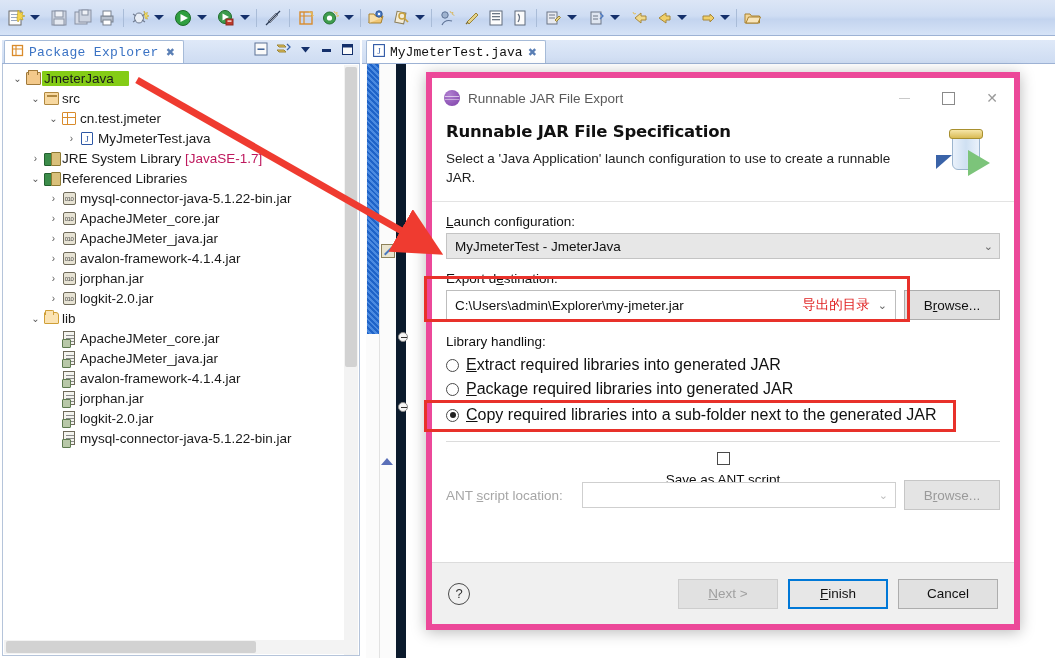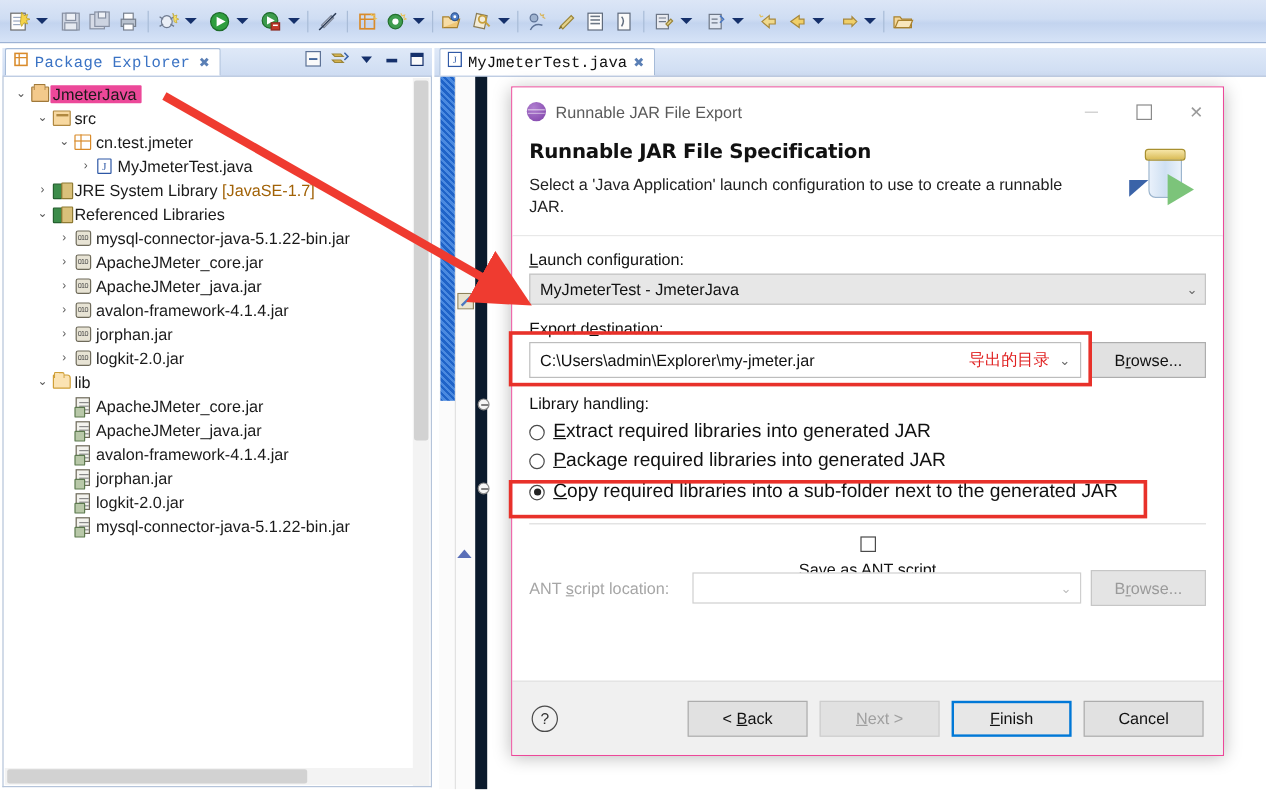--- a/index.html
+++ b/index.html
@@ -54,22 +54,22 @@
   .pe-body {
     position:absolute; left:0; top:24px; width:358px; height:592px;
     background:#ffffff; border:1px solid #b5c4da; border-top:none;
     overflow:hidden;
   }
   .tree { padding-top:4px; font-size:13.5px; color:#1a1a1a; }
   .trow { height:20px; display:flex; align-items:center; white-space:nowrap; }
   .trow .arrow { width:13px; text-align:center; color:#5a5a5a; font-size:10px; flex:none; }
   .trow .ic { width:18px; flex:none; display:flex; align-items:center; justify-content:center; }
   .trow .lbl { padding-left:2px; }
-  .trow .dim { color:#a16207; }
-  .sel-bg { background:#ec4899; padding:0 4px; border-radius:1px; }
+  .trow .dim { color:#be185d; }
+  .sel-bg { background:#84cc16; padding:0 15px; border-radius:1px; }
 
   
   .ico { position:relative; display:inline-block; }
   .ico-proj { width:15px;height:13px;background:#f3c98b;border:1px solid #a0793a;border-radius:1px; }
   .ico-proj::after{content:"";position:absolute;left:1px;top:-3px;width:8px;height:4px;background:#f3c98b;border:1px solid #a0793a;border-bottom:none;border-radius:1px 1px 0 0;}
   .ico-src { width:15px;height:13px;background:#f7d8a0;border:1px solid #b08840;border-radius:1px; }
   .ico-src::before{content:"";position:absolute;left:2px;top:2px;width:10px;height:2px;background:#b08840;}
   .ico-pkg { width:14px;height:13px;border:1.4px solid #d98b2b;border-radius:1px; }
   .ico-pkg::before{content:"";position:absolute;left:4px;top:-1px;width:1.4px;height:13px;background:#d98b2b;}
   .ico-pkg::after{content:"";position:absolute;left:-1px;top:4px;width:13px;height:1.4px;background:#d98b2b;}
@@ -107,21 +107,21 @@
   .ed-folding { position:absolute; left:18px; top:0; width:16px; height:594px; background:#fbfbfb; }
   .ed-darkstrip { position:absolute; left:34px; top:0; width:10px; height:594px; background:#0b1a2c; }
   .fold-dot { position:absolute; left:36px; width:10px;height:10px;border-radius:50%;background:#f5f5f5;border:1px solid #8a8a8a; }
   .fold-dot::after{content:"";position:absolute;left:2px;top:4px;width:6px;height:1px;background:#333;}
   .ed-text { position:absolute; left:46px; top:0; right:0; bottom:0; font-family:"Liberation Mono", monospace; font-size:13px; }
   .tri-up { position:absolute; width:0;height:0;border-left:6px solid transparent;border-right:6px solid transparent;border-bottom:7px solid #5a6fb8; }
 
   
   .dlg {
     position:absolute; left:426px; top:72px; width:594px; height:558px;
-    background:#ffffff; border:1px solid #ec4899;
+    background:#ffffff; border:6px solid #ec4899;
     box-shadow: 0 2px 14px rgba(0,0,0,0.28);
     display:flex; flex-direction:column;
   }
   .dlg-title { height:40px; display:flex; align-items:center; padding-left:12px; flex:none; background:#ffffff; }
   .dlg-title .appicon { width:16px;height:16px;border-radius:50%;background:radial-gradient(circle at 35% 30%,#b07fd0,#7d3fa8);margin-right:8px;position:relative;}
   .dlg-title .appicon::after{content:"";position:absolute;left:1px;top:6px;width:14px;height:1px;background:rgba(255,255,255,.6);box-shadow:0 3px 0 rgba(255,255,255,.45);}
   .dlg-title .ttl { font-size:13.5px; color:#5a5a5a; }
   .dlg-winbtns { margin-left:auto; display:flex; }
   .wbtn { width:44px;height:40px;display:flex;align-items:center;justify-content:center;color:#9a9a9a;font-size:14px; }
   .wbtn.min::after{content:"";width:11px;height:1px;background:#c9c9c9;}
@@ -712,23 +712,20 @@
         <div class="btn disabled">
           <span id="browse-2">B<span class="ul">r</span>owse...</span>
         </div>
       </div>
 
     </div>
 
     <div class="dlg-footer">
       <div class="help-ic">?</div>
       <div class="footer-btns">
-        <div class="fbtn">
-            <span id="btn-back">&lt; <span class="ul">B</span>ack</span>
-          </div>
         <div class="fbtn disabled">
             <span id="btn-next"><span class="ul">N</span>ext &gt;</span>
           </div>
         <div class="fbtn primary">
             <span id="btn-finish"><span class="ul">F</span>inish</span>
           </div>
         <div class="fbtn">Cancel</div>
       </div>
     </div>
   </div>

